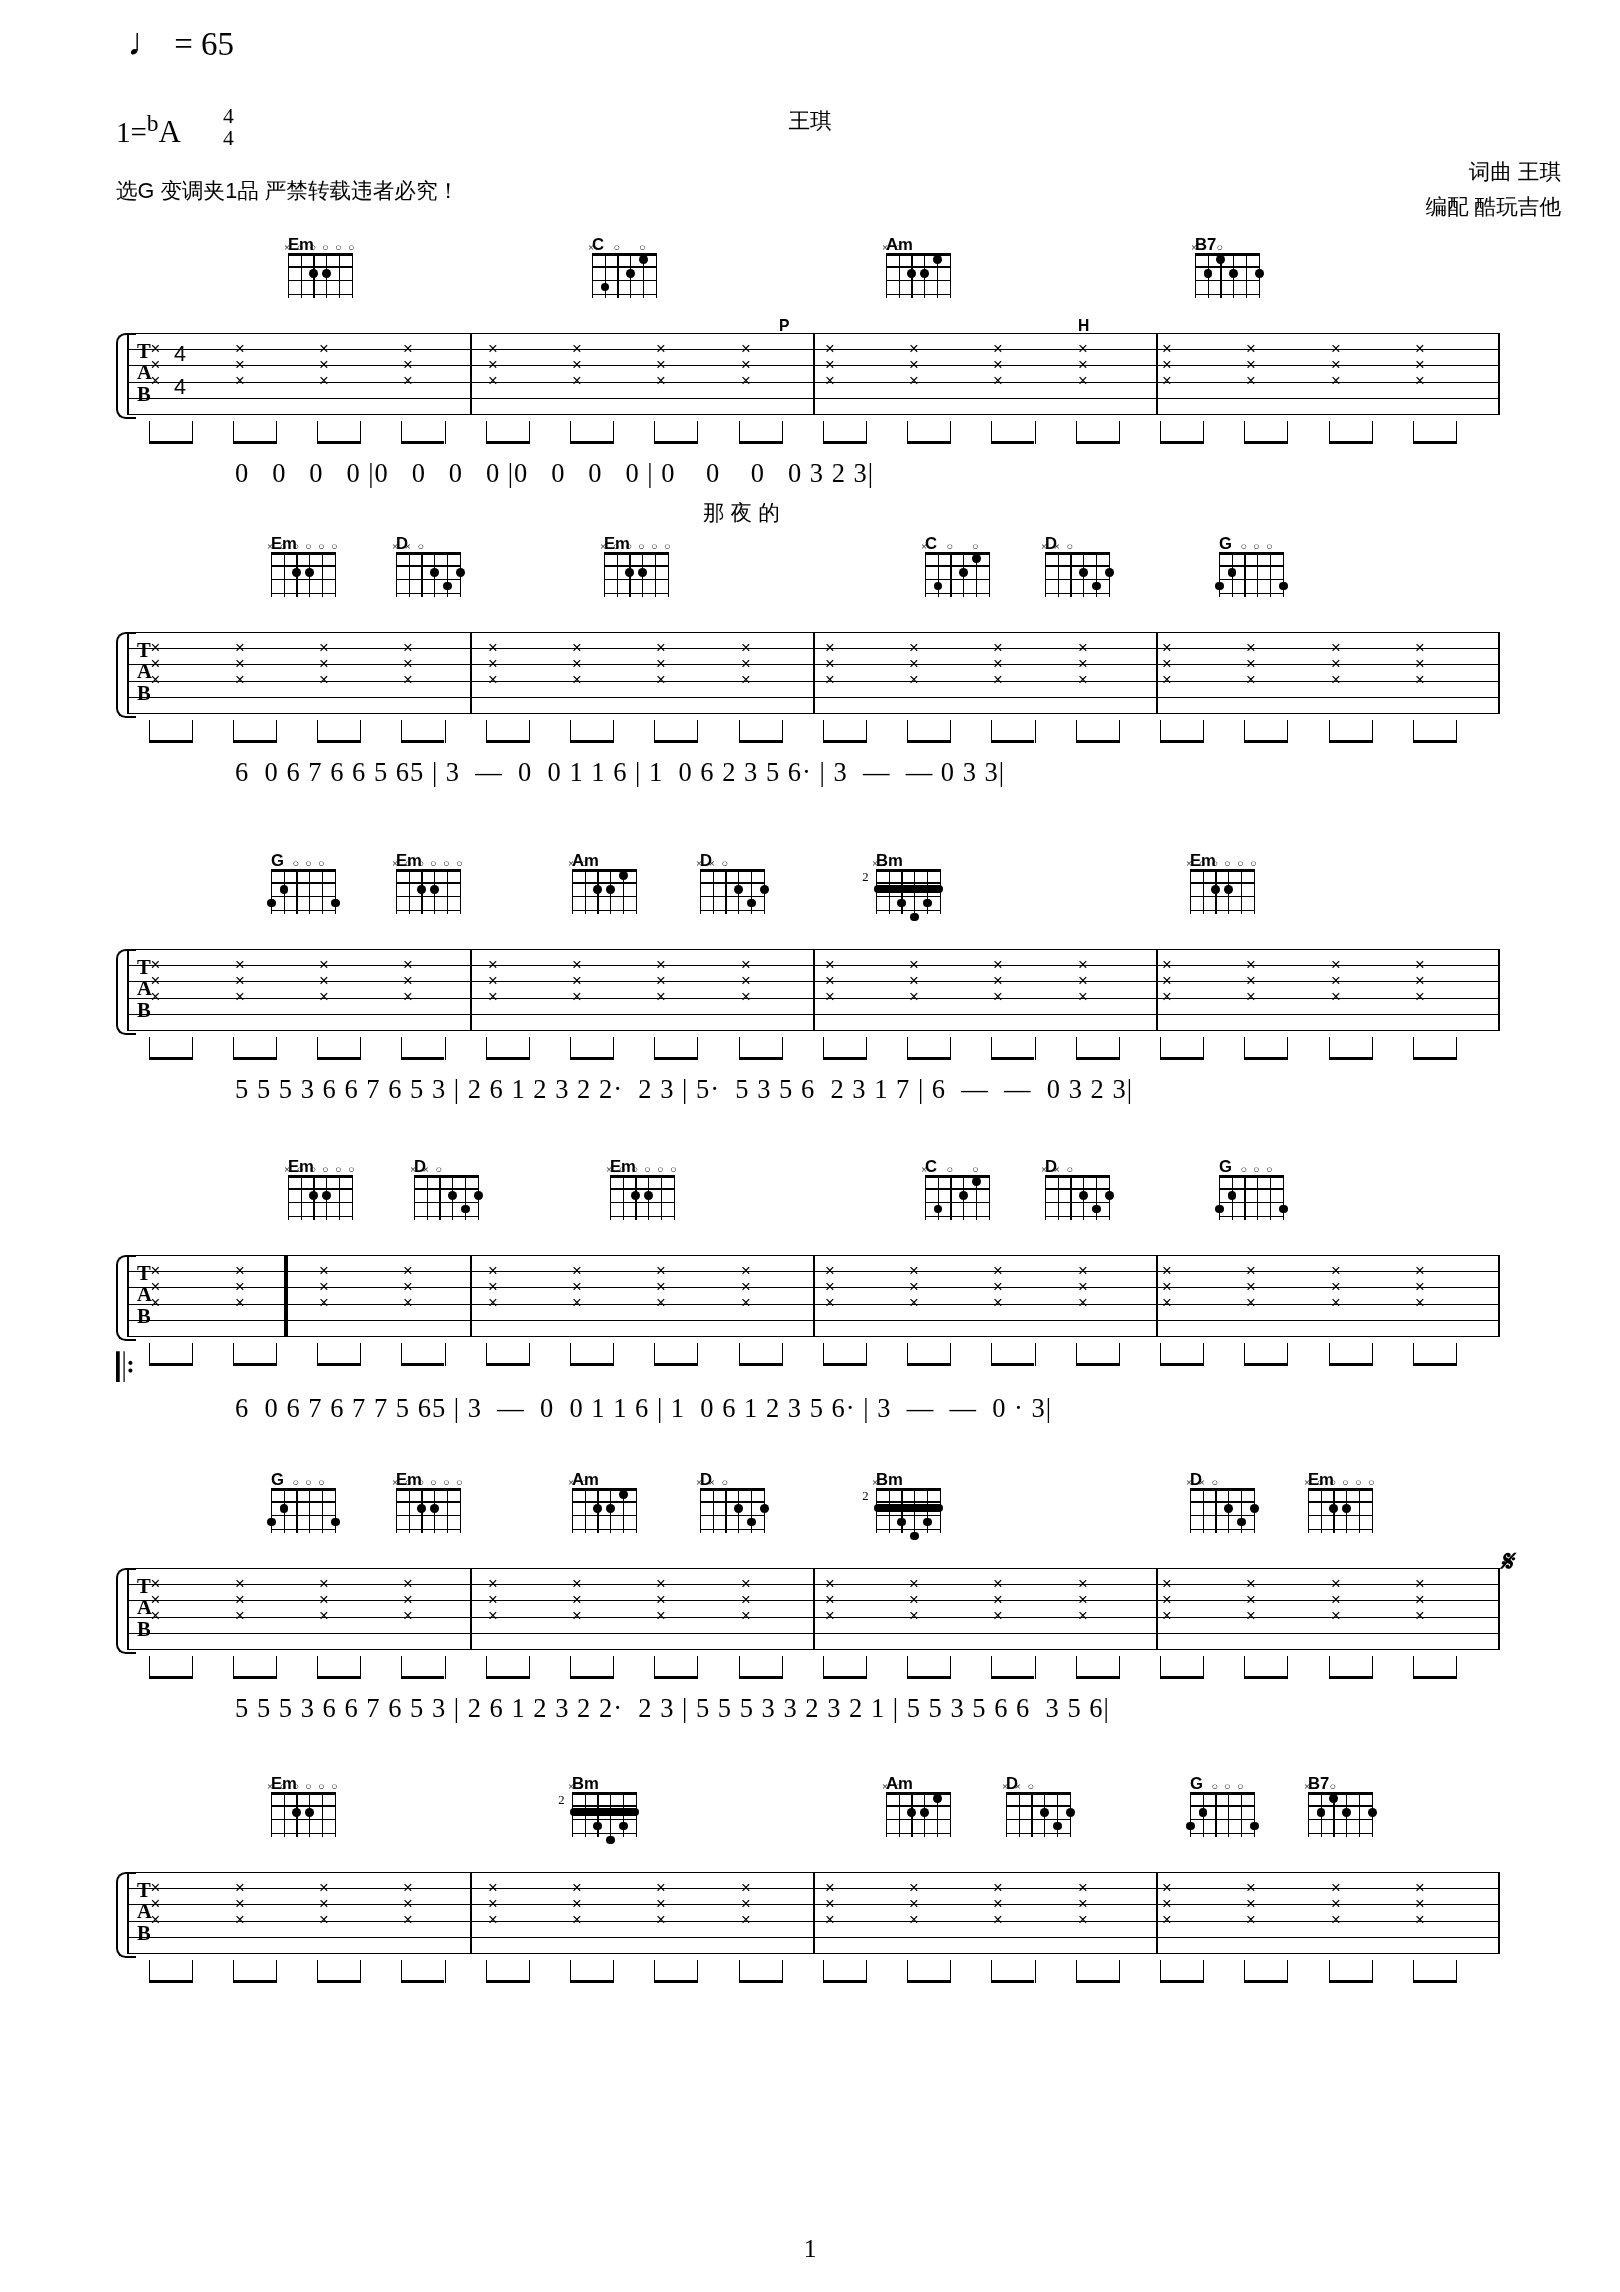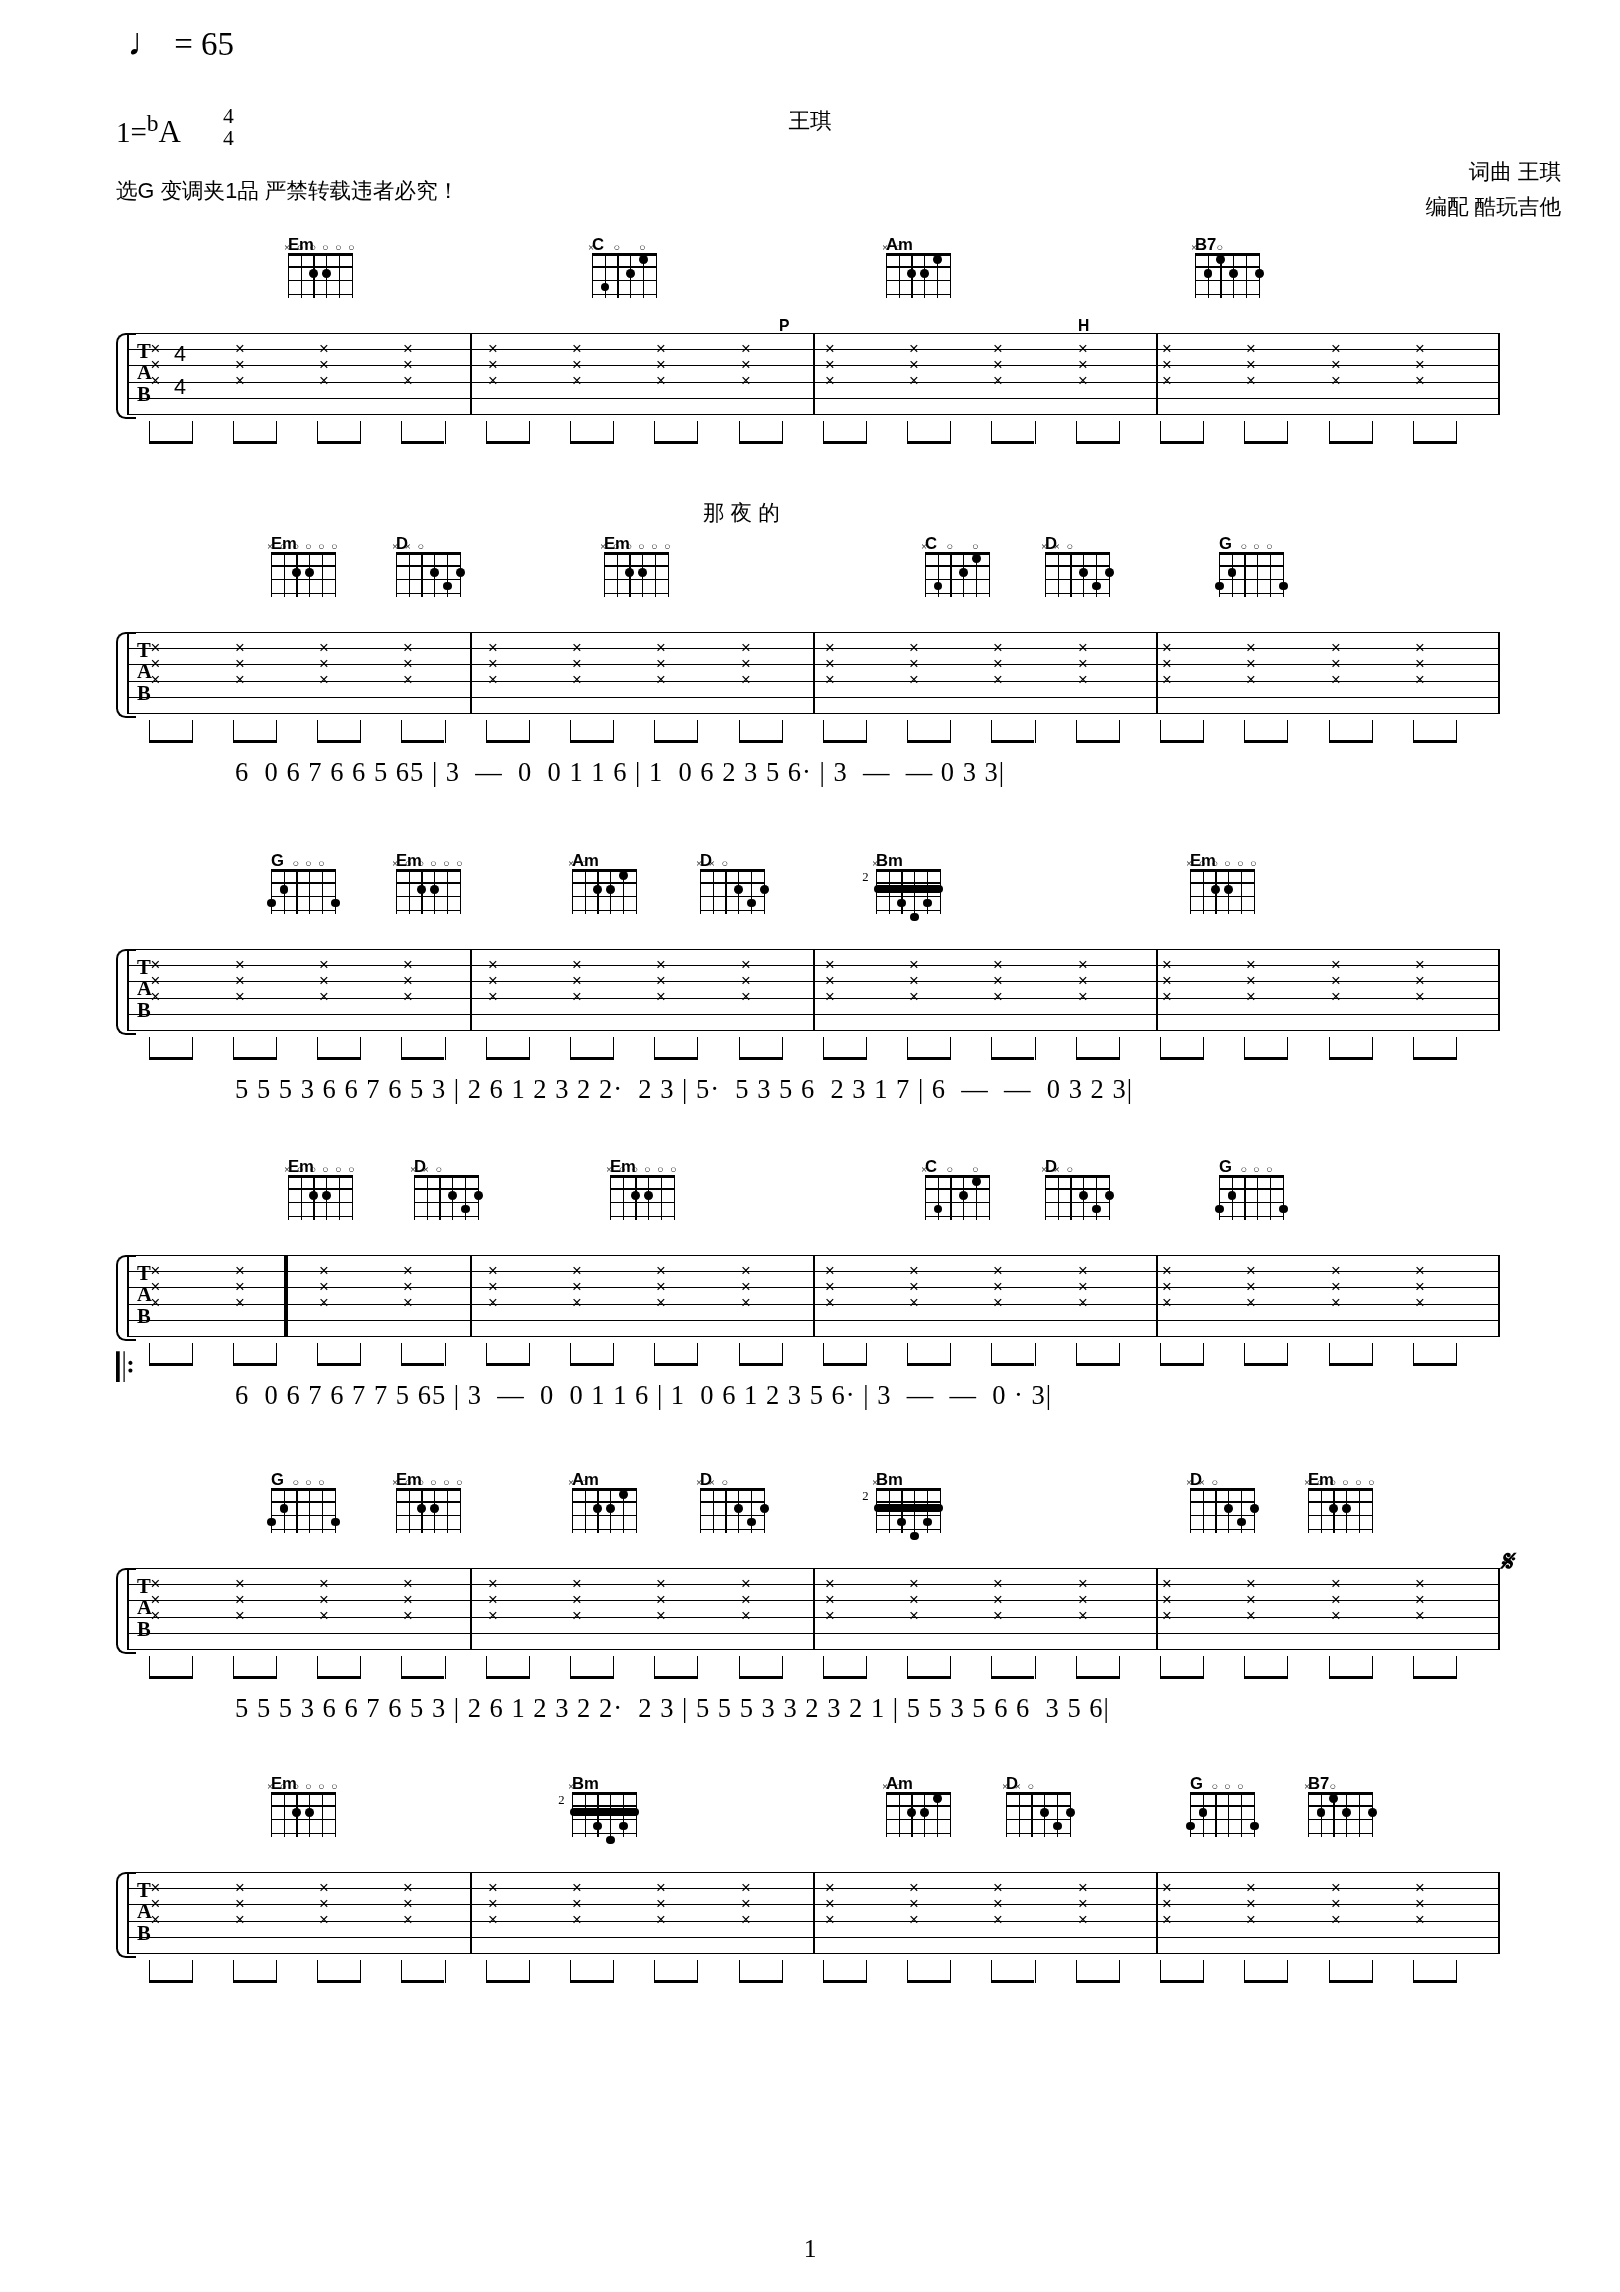--- a/index.html
+++ b/index.html
@@ -285,20 +285,21 @@
           <div class="beam" style="left: 1117px; top: 19.6px; width: 43px;"></div>
           <div class="stem" style="left: 1117px; top: 0px; height: 22.5px;"></div>
           <div class="stem" style="left: 1160px; top: 0px; height: 22.5px;"></div>
           <div class="beam" style="left: 1202px; top: 19.6px; width: 43px;"></div>
           <div class="stem" style="left: 1202px; top: 0px; height: 22.5px;"></div>
           <div class="stem" style="left: 1245px; top: 0px; height: 22.5px;"></div>
           <div class="beam" style="left: 1286px; top: 19.6px; width: 43px;"></div>
           <div class="stem" style="left: 1286px; top: 0px; height: 22.5px;"></div>
           <div class="stem" style="left: 1329px; top: 0px; height: 22.5px;"></div>
         </div>
+        <div class="melody" style="left: 235px; top: 223px;">0   0   0   0 |0   0   0   0 |0   0   0   0 | 0    0    0   0 3 2 3|</div>
         <div class="lyrics" style="left: 235px; top: 263px;">                                                                              那 夜 的</div>
       </div>
       <div class="system" style="top: 534px; height: 294px;">
         <div class="chorddiagrams">
           <div class="chord" style="left: 267px; top: 0px;">
             <div class="cname">Em</div>
             <div class="grid">
               <div class="nut"></div>
               <div class="fretline" style="top: 13.7px;"></div>
               <div class="fretline" style="top: 27.4px;"></div>
@@ -1048,21 +1049,21 @@
           <div class="beam" style="left: 1117px; top: 19.6px; width: 43px;"></div>
           <div class="stem" style="left: 1117px; top: 0px; height: 22.5px;"></div>
           <div class="stem" style="left: 1160px; top: 0px; height: 22.5px;"></div>
           <div class="beam" style="left: 1202px; top: 19.6px; width: 43px;"></div>
           <div class="stem" style="left: 1202px; top: 0px; height: 22.5px;"></div>
           <div class="stem" style="left: 1245px; top: 0px; height: 22.5px;"></div>
           <div class="beam" style="left: 1286px; top: 19.6px; width: 43px;"></div>
           <div class="stem" style="left: 1286px; top: 0px; height: 22.5px;"></div>
           <div class="stem" style="left: 1329px; top: 0px; height: 22.5px;"></div>
         </div>
-        <div class="melody" style="left: 235px; top: 223px;">6  0 6 7 6 7 7 5 65 | 3  —  0  0 1 1 6 | 1  0 6 1 2 3 5 6· | 3  —  —  0 · 3|</div>
+        <div class="melody" style="left: 235px; top: 236px;">6  0 6 7 6 7 7 5 65 | 3  —  0  0 1 1 6 | 1  0 6 1 2 3 5 6· | 3  —  —  0 · 3|</div>
       </div>
       <div class="system" style="top: 1470px; height: 294px;">
         <div class="chorddiagrams">
           <div class="chord" style="left: 267px; top: 0px;">
             <div class="cname">G</div>
             <div class="grid">
               <div class="nut"></div>
               <div class="fretline" style="top: 13.7px;"></div>
               <div class="fretline" style="top: 27.4px;"></div>
               <div class="fretline" style="top: 41px;"></div>

